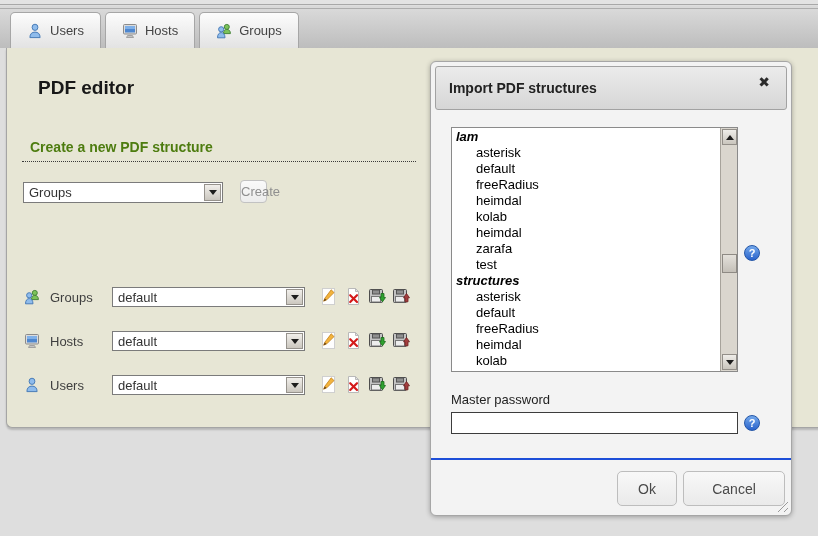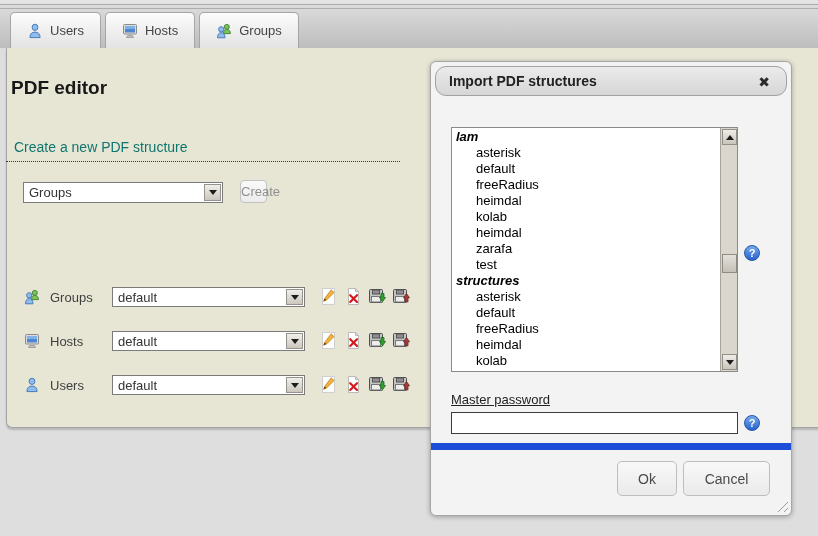--- a/index.html
+++ b/index.html
@@ -14,23 +14,23 @@
   .tabs { position:absolute; left:10px; bottom:0; display:flex; gap:4px; }
   .tab { height:36px; display:flex; align-items:center; gap:7px; padding:0 16px;
          background:linear-gradient(#FCFCFC,#E3E3E3); border:1px solid #A6A6A6; border-bottom:none;
          border-radius:5px 5px 0 0; font-size:13px; color:#444; cursor:pointer; }
   .tab svg { display:block; }
 
   
   .main-panel { position:absolute; left:6px; top:48px; width:814px; height:380px;
                 background:#E7E6D5; border-left:1px solid #A5A5A5; border-bottom:1px solid #A5A5A5;
                 border-radius:0 0 0 6px; box-shadow:0 2px 2px rgba(0,0,0,.18); }
-  .page-title { position:absolute; left:11px; top:77px; font-size:19px; font-weight:bold; color:#181818; }
-  .section-head { position:absolute; left:6px; width:394px; border-bottom:1px dotted #3a3a3a; padding:0 0 6px 8px;
-                  font-size:14px; font-weight:normal; color:#0f766e; }
+  .page-title { position:absolute; left:38px; top:77px; font-size:19px; font-weight:bold; color:#181818; }
+  .section-head { position:absolute; left:22px; width:394px; border-bottom:1px dotted #3a3a3a; padding:0 0 6px 8px;
+                  font-size:14px; font-weight:bold; color:#4d7c0f; }
   .sec-create { top:139px; }
   .sec-manage { top:237px; }
 
   
   .xselect { position:absolute; height:21px; background:#fff; border:1px solid #7b7b7b;
              display:flex; align-items:stretch; font-size:13px; color:#333; cursor:pointer; }
   .xselect .val { flex:1; padding:2px 5px; white-space:nowrap; overflow:hidden; align-self:center; }
   .xselect .btn { width:17px; background:linear-gradient(#F1EFEB,#CBC7BF); border:1px solid #96928C;
                   margin:1px; display:flex; align-items:center; justify-content:center; }
   .tri-down { width:0; height:0; border-left:4px solid transparent; border-right:4px solid transparent; border-top:5px solid #1d1d1d; }
@@ -43,27 +43,27 @@
 
   .manage-row { position:absolute; left:0; width:430px; height:22px; }
   .manage-row .type-icon { position:absolute; left:24px; top:2px; }
   .manage-row .type-label { position:absolute; left:50px; top:3px; font-size:13px; color:#3f3f3f; }
   .manage-row .xselect { left:112px; top:0; width:193px; height:20px; }
   .row-action { position:absolute; top:1px; width:18px; height:18px; cursor:pointer; }
 
   
   .dialog { position:absolute; left:430px; top:61px; width:362px; height:455px; background:#F3F3F3;
             border:1px solid #A6A6A6; border-radius:6px; box-shadow:0 1px 5px rgba(0,0,0,.3); z-index:10; }
-  .dialog-titlebar { position:absolute; left:4px; top:4px; right:4px; height:30px;
-                     background:linear-gradient(#EBEBEB,#D6D6D6); border:1px solid #A2A2A2; border-radius:11px;
+  .dialog-titlebar { position:absolute; left:4px; top:4px; right:4px; height:44px;
+                     background:linear-gradient(#EBEBEB,#D6D6D6); border:1px solid #A2A2A2; border-radius:3px;
                      display:flex; align-items:center; }
   .dialog-title { font-size:14px; font-weight:bold; color:#222; padding-left:13px; }
   .dialog-close { position:absolute; right:12px; top:5px; width:20px; height:20px; text-align:center;
                   font-size:14px; font-weight:bold; color:#2b2b2b; line-height:20px; cursor:pointer; }
-  .dlg-label { position:absolute; left:20px; font-size:13px; color:#222;text-decoration:underline; }
+  .dlg-label { position:absolute; left:20px; font-size:13px; color:#222; }
 
   .listbox { position:absolute; left:20px; top:65px; width:287px; height:245px; background:#fff;
              border:1px solid #8a8a8a; overflow:hidden; }
   .list-inner { position:absolute; left:0; top:1px; right:17px; }
   .list-item { font-size:13px; line-height:16px; height:16px; padding-left:24px; color:#000000;
                white-space:nowrap; cursor:pointer; }
   .list-item.header { font-weight:bold; font-style:italic; padding-left:4px; }
 
   
   .sb { position:absolute; top:0; right:0; bottom:0; width:17px; background:#DAD6CE; border-left:1px solid #A7A39B; }
@@ -74,26 +74,26 @@
               background:linear-gradient(#E4E1DB,#C4C0B8); border:1px solid #8E8A84; cursor:grab; }
 
   .help-icon { position:absolute; width:16px; height:16px; border-radius:50%;
                background:linear-gradient(#74A9EC,#2A63CB); border:1px solid #2356A8; color:#fff;
                font-size:11px; font-weight:bold; text-align:center; line-height:14px; cursor:pointer; }
   .help-icon::after { content:"?"; }
 
   .pw-input { position:absolute; left:20px; top:350px; width:287px; height:22px; border:1px solid #3c3c3c;
               background:#fff; font-size:13px; padding:0 4px; font-family:"Liberation Sans",sans-serif; }
 
-  .btn-pane { position:absolute; left:0; right:0; top:381px; border-top:7px solid #1d4ed8; }
+  .btn-pane { position:absolute; left:0; right:0; top:396px; border-top:2px solid #1d4ed8; }
   .dlg-btn { position:absolute; top:11px; height:35px; border:1px solid #bdbdbd; border-radius:5px;
              background:linear-gradient(#F8F8F8,#EAEAEA); color:#4a4a4a; font-size:14px;
              font-family:"Liberation Sans",sans-serif; cursor:pointer; }
   .ok-btn { left:186px; width:60px; }
-  .cancel-btn { left:252px; width:87px; }
+  .cancel-btn { left:252px; width:102px; }
 
   .resize-handle { position:absolute; right:3px; bottom:3px; width:13px; height:13px;
                    background:repeating-linear-gradient(135deg, transparent 0 3px, #9a9a9a 3px 4px);
                    clip-path:polygon(100% 0, 100% 100%, 0 100%); cursor:nwse-resize; }
 </style>
 </head>
 <body>
 
 <div id="app">
 

